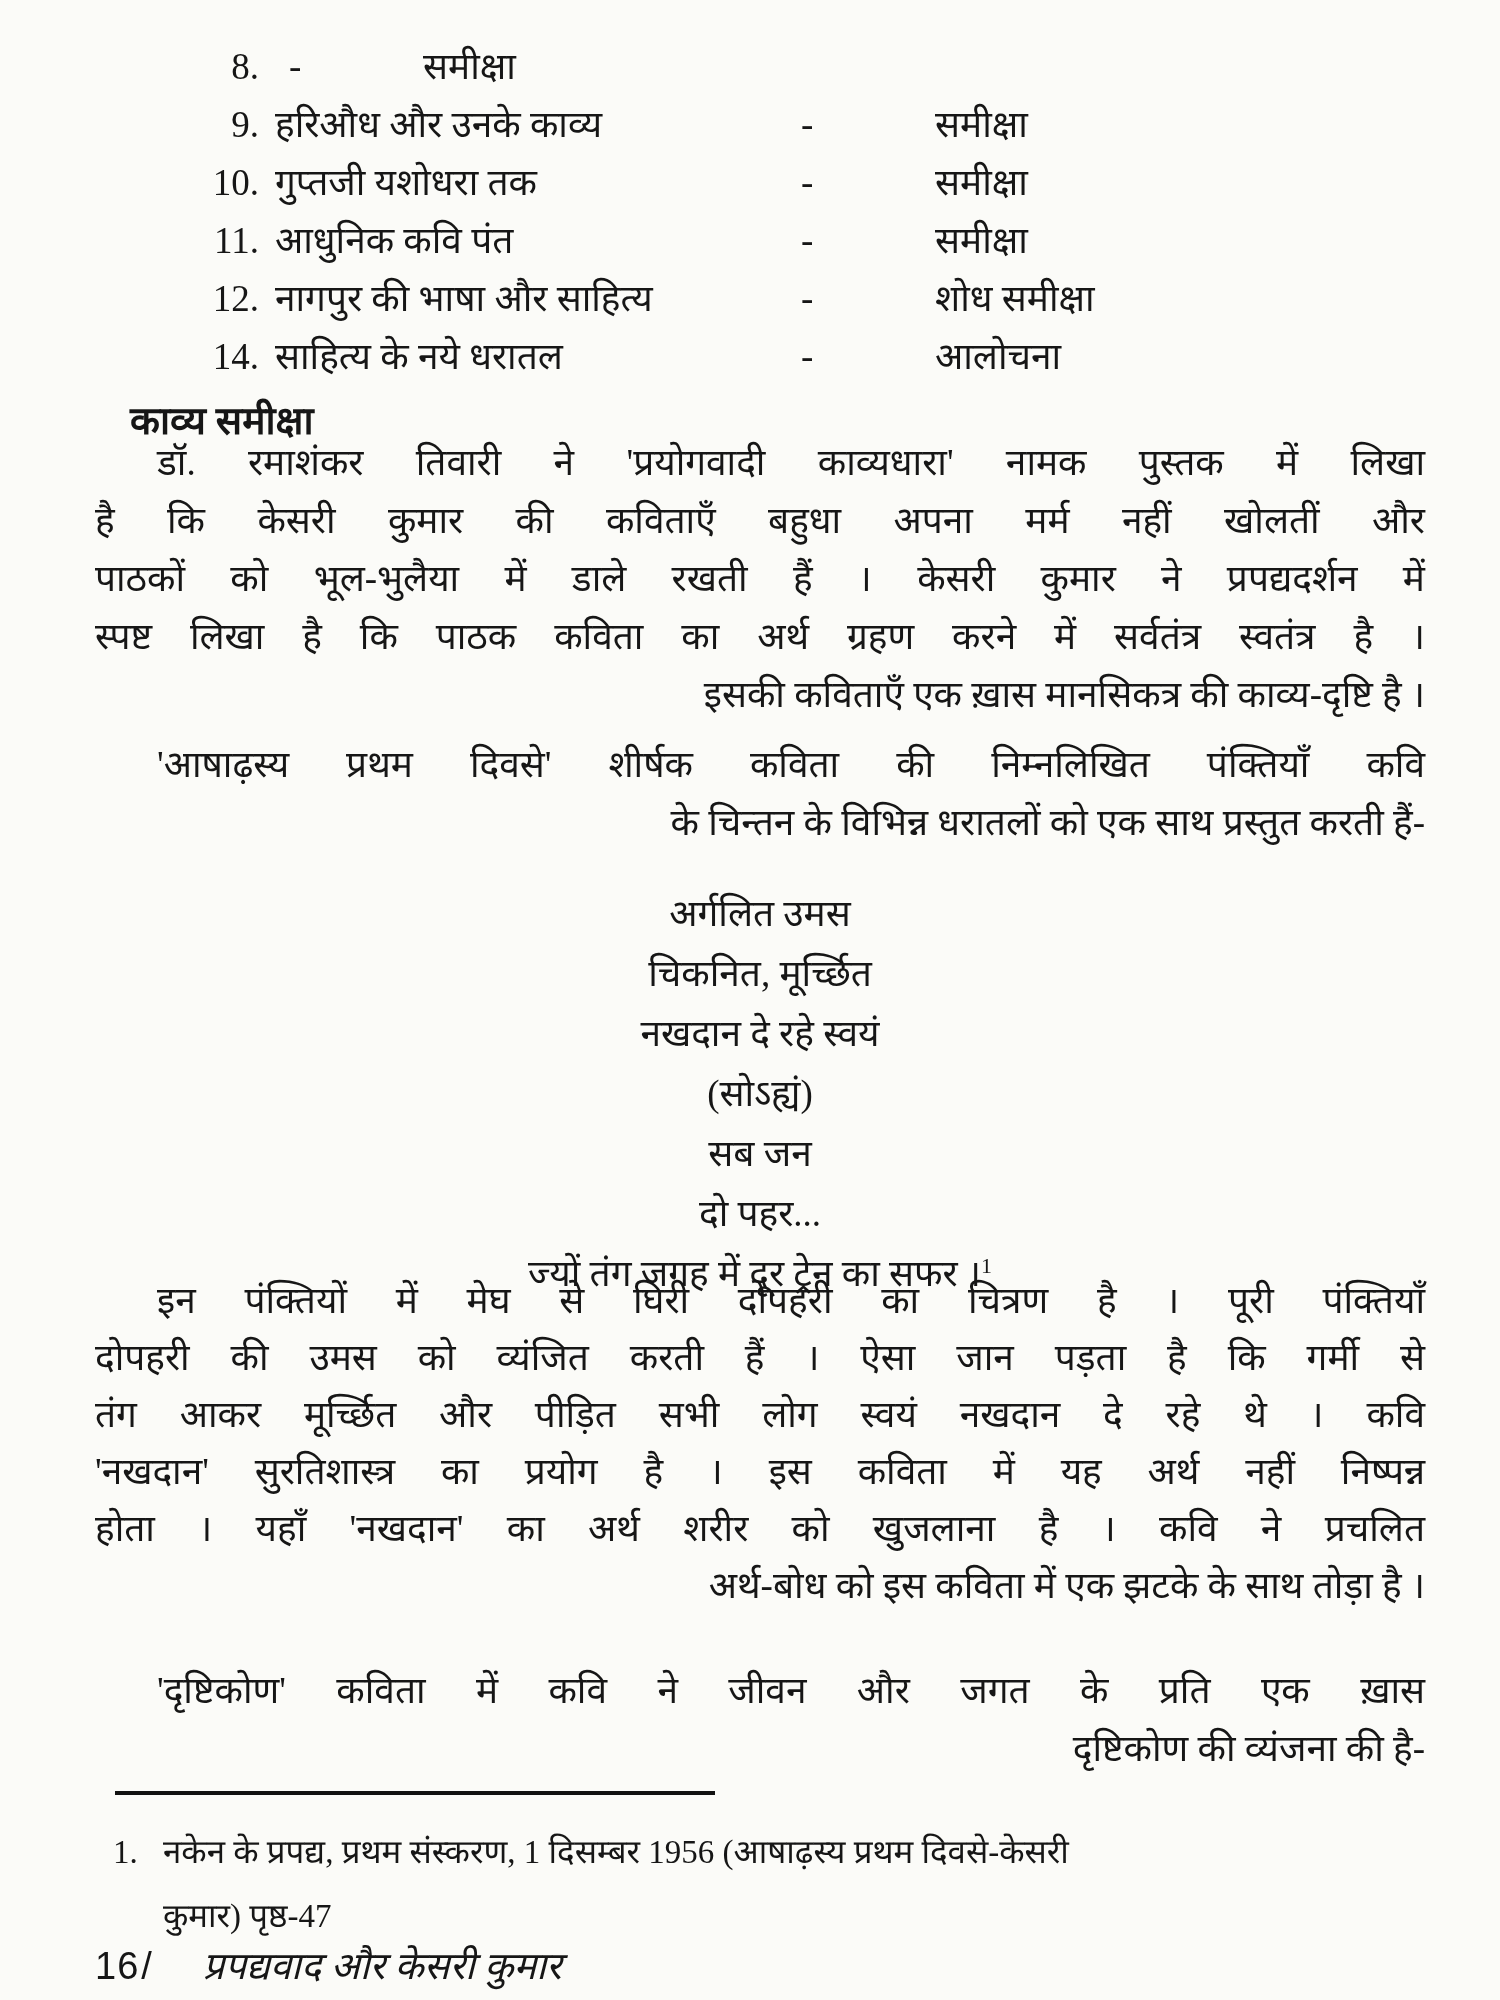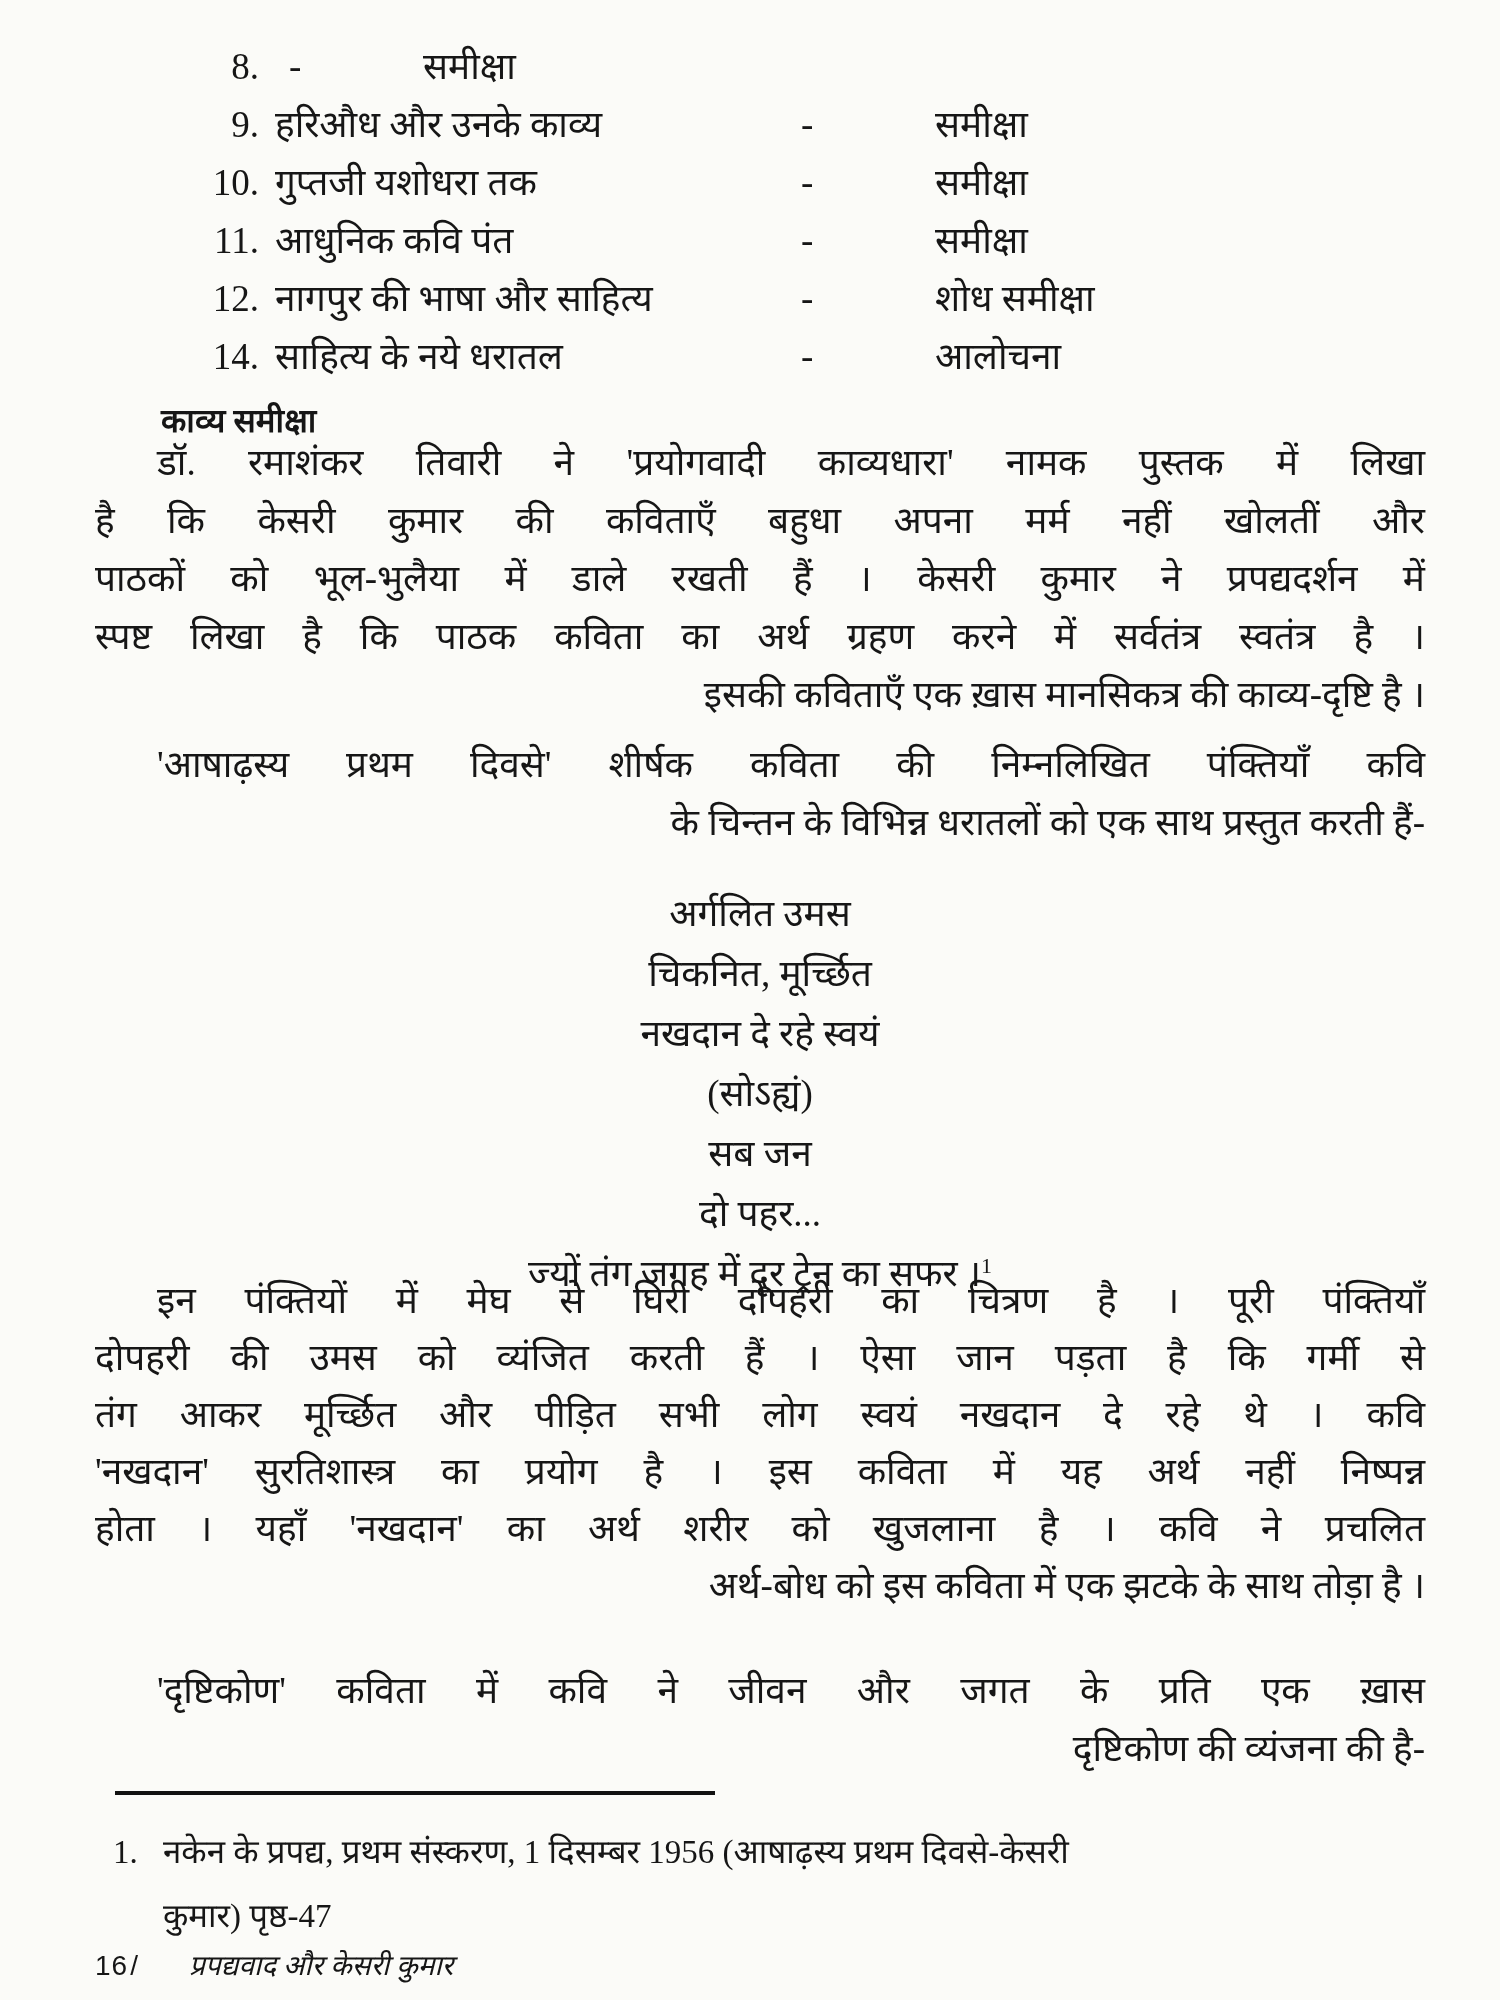--- a/index.html
+++ b/index.html
@@ -14,21 +14,21 @@
   .textcol{position:absolute;left:95px;width:1330px;}
 
   
   .works{top:38px;font-size:37px;}
   .work-row{display:flex;align-items:baseline;height:58px;line-height:58px;margin-left:108px;white-space:nowrap;}
   .work-num{flex:0 0 56px;text-align:right;margin-right:16px;}
   .work-title{flex:0 0 auto;min-width:512px;}
   .work-dash{flex:0 0 120px;padding-left:14px;box-sizing:border-box;}
   .work-genre{margin-left:28px;}
 
-  .heading{top:396px;font-size:33px;font-weight:bold;height:50px;line-height:50px;margin-left:66px;}
+  .heading{top:396px;font-size:39px;font-weight:bold;height:50px;line-height:50px;margin-left:35px;}
 
   .para{font-size:37px;}
   .para .ln{height:58px;line-height:58px;}
   .jl{text-align:justify;text-align-last:justify;}
   .pl{text-align:right;}
   .ind{text-indent:62px;}
 
   .p1{top:434px;}
   .p2{top:736px;}
   .p3{top:1272px;}
@@ -38,21 +38,21 @@
   .verse{top:884px;font-size:37px;text-align:center;}
   .verse .vln{height:60px;line-height:60px;}
   .verse sup{font-size:22px;vertical-align:super;line-height:0;}
 
   .fnrule{position:absolute;left:115px;top:1791px;width:600px;height:4px;background:#111;}
 
   .footnote{top:1820px;font-size:33px;display:flex;}
   .fn-num{flex:0 0 50px;line-height:64px;margin-left:18px;}
   .fn-text .ln{height:64px;line-height:64px;}
 
-  .footer{top:1940px;font-size:28px;display:flex;align-items:baseline;height:52px;line-height:52px;}
+  .footer{top:1940px;font-size:38px;display:flex;align-items:baseline;height:52px;line-height:52px;}
   .footer .pgnum{font-family:"Liberation Sans","DejaVu Sans",sans-serif;letter-spacing:1px;}
   .footer .sep{margin:0 10px 0 2px;font-family:"Liberation Sans","DejaVu Sans",sans-serif;}
   .footer .booktitle{font-style:italic;margin-left:41px;}
 </style>
 </head>
 <body>
 
 <div class="page">
 
   <div class="textcol works">

